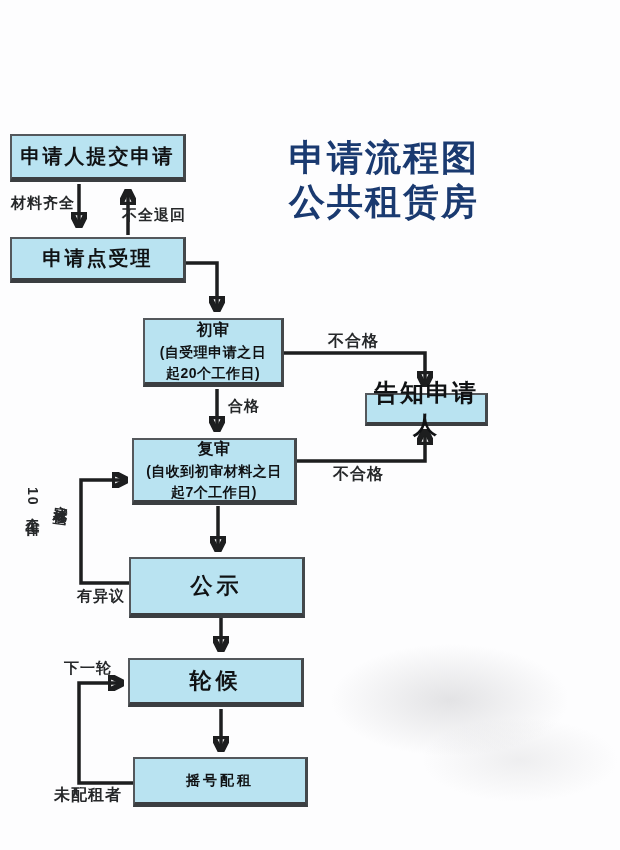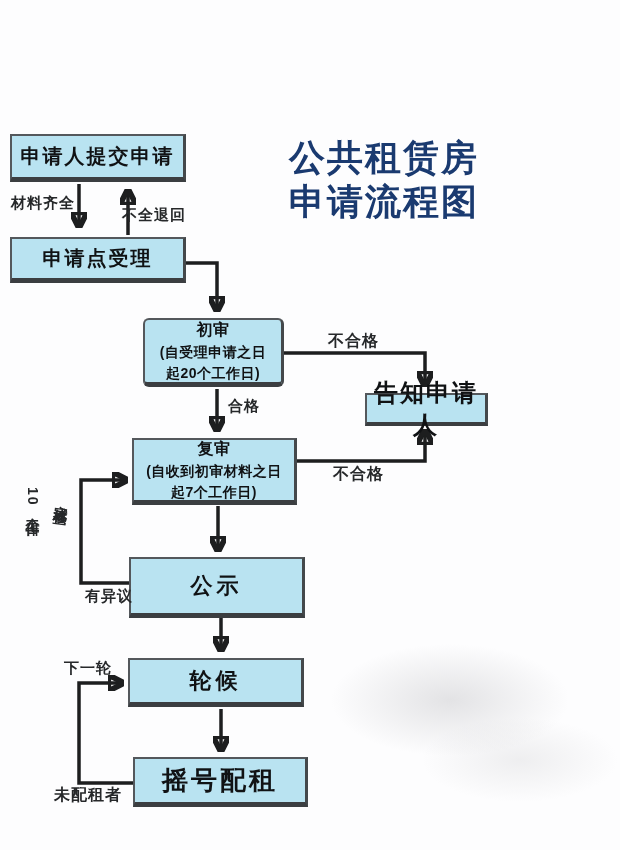--- a/index.html
+++ b/index.html
@@ -60,33 +60,33 @@
     <path d="M217,389 L217,430" marker-end="url(#ah)"></path>
     <path d="M297,461 L425,461 L425,431" marker-end="url(#ah)"></path>
     <path d="M218,506 L218,550" marker-end="url(#ah)"></path>
     <path d="M221,604 L221,650" marker-end="url(#ah)"></path>
     <path d="M221,709 L221,750" marker-end="url(#ah)"></path>
     <path d="M129,583 L81,583 L81,480 L126,480" marker-end="url(#ah)"></path>
     <path d="M133,783 L79,783 L79,683 L122,683" marker-end="url(#ah)"></path>
   </svg>
 
   <div class="title">
+    <div>申请流程图</div>
     <div>公共租赁房</div>
-    <div>申请流程图</div>
   </div>
 
   <div class="node" style="left:10px;top:134px;width:176px;height:48px;font-size:20px;">
     <span>申请人提交申请</span>
   </div>
 
   <div class="node" style="left:10px;top:237px;width:176px;height:46px;font-size:20px;">
     <span>申请点受理</span>
   </div>
 
-  <div class="node multi" style="left:143px;top:318px;width:141px;height:69px;border-radius:6px;">
+  <div class="node multi" style="left:143px;top:318px;width:141px;height:69px;">
     <span class="nm">初审</span>
     <span class="dt">(自受理申请之日</span>
     <span class="dt">起20个工作日)</span>
   </div>
 
   <div class="node" style="left:365px;top:393px;width:123px;height:33px;font-size:24px;border-bottom-width:4px;">
     <span>告知申请人</span>
   </div>
 
   <div class="node multi" style="left:132px;top:438px;width:165px;height:67px;">
@@ -96,29 +96,29 @@
   </div>
 
   <div class="node" style="left:129px;top:557px;width:176px;height:61px;font-size:22px;letter-spacing:4px;">
     <span>公示</span>
   </div>
 
   <div class="node" style="left:128px;top:658px;width:176px;height:49px;font-size:22px;letter-spacing:4px;">
     <span>轮候</span>
   </div>
 
-  <div class="node" style="left:133px;top:757px;width:175px;height:50px;font-size:26px;letter-spacing:3px;">
+  <div class="node" style="left:133px;top:757px;width:175px;height:50px;font-size:14px;letter-spacing:3px;">
     <span>摇号配租</span>
   </div>
 
   <span class="lbl" style="left:11px;top:194px;">材料齐全</span>
   <span class="lbl" style="left:122px;top:206px;">不全退回</span>
   <span class="lbl big" style="left:328px;top:331px;">不合格</span>
   <span class="lbl" style="left:228px;top:397px;">合格</span>
   <span class="lbl big" style="left:333px;top:464px;">不合格</span>
-  <span class="lbl" style="left:77px;top:587px;margin-left:8px;">有异议</span>
+  <span class="lbl" style="left:77px;top:587px;">有异议</span>
   <span class="lbl" style="left:64px;top:659px;">下一轮</span>
   <span class="lbl big" style="left:54px;top:785px;">未配租者</span>
 
   <span class="vlbl" style="left:24px;top:487px;height:82px;">10个工作日</span>
   <span class="vlbl" style="left:50px;top:494px;height:72px;transform:rotate(7deg);">完成核查</span>
 
 </div>
 
 </body></html>

